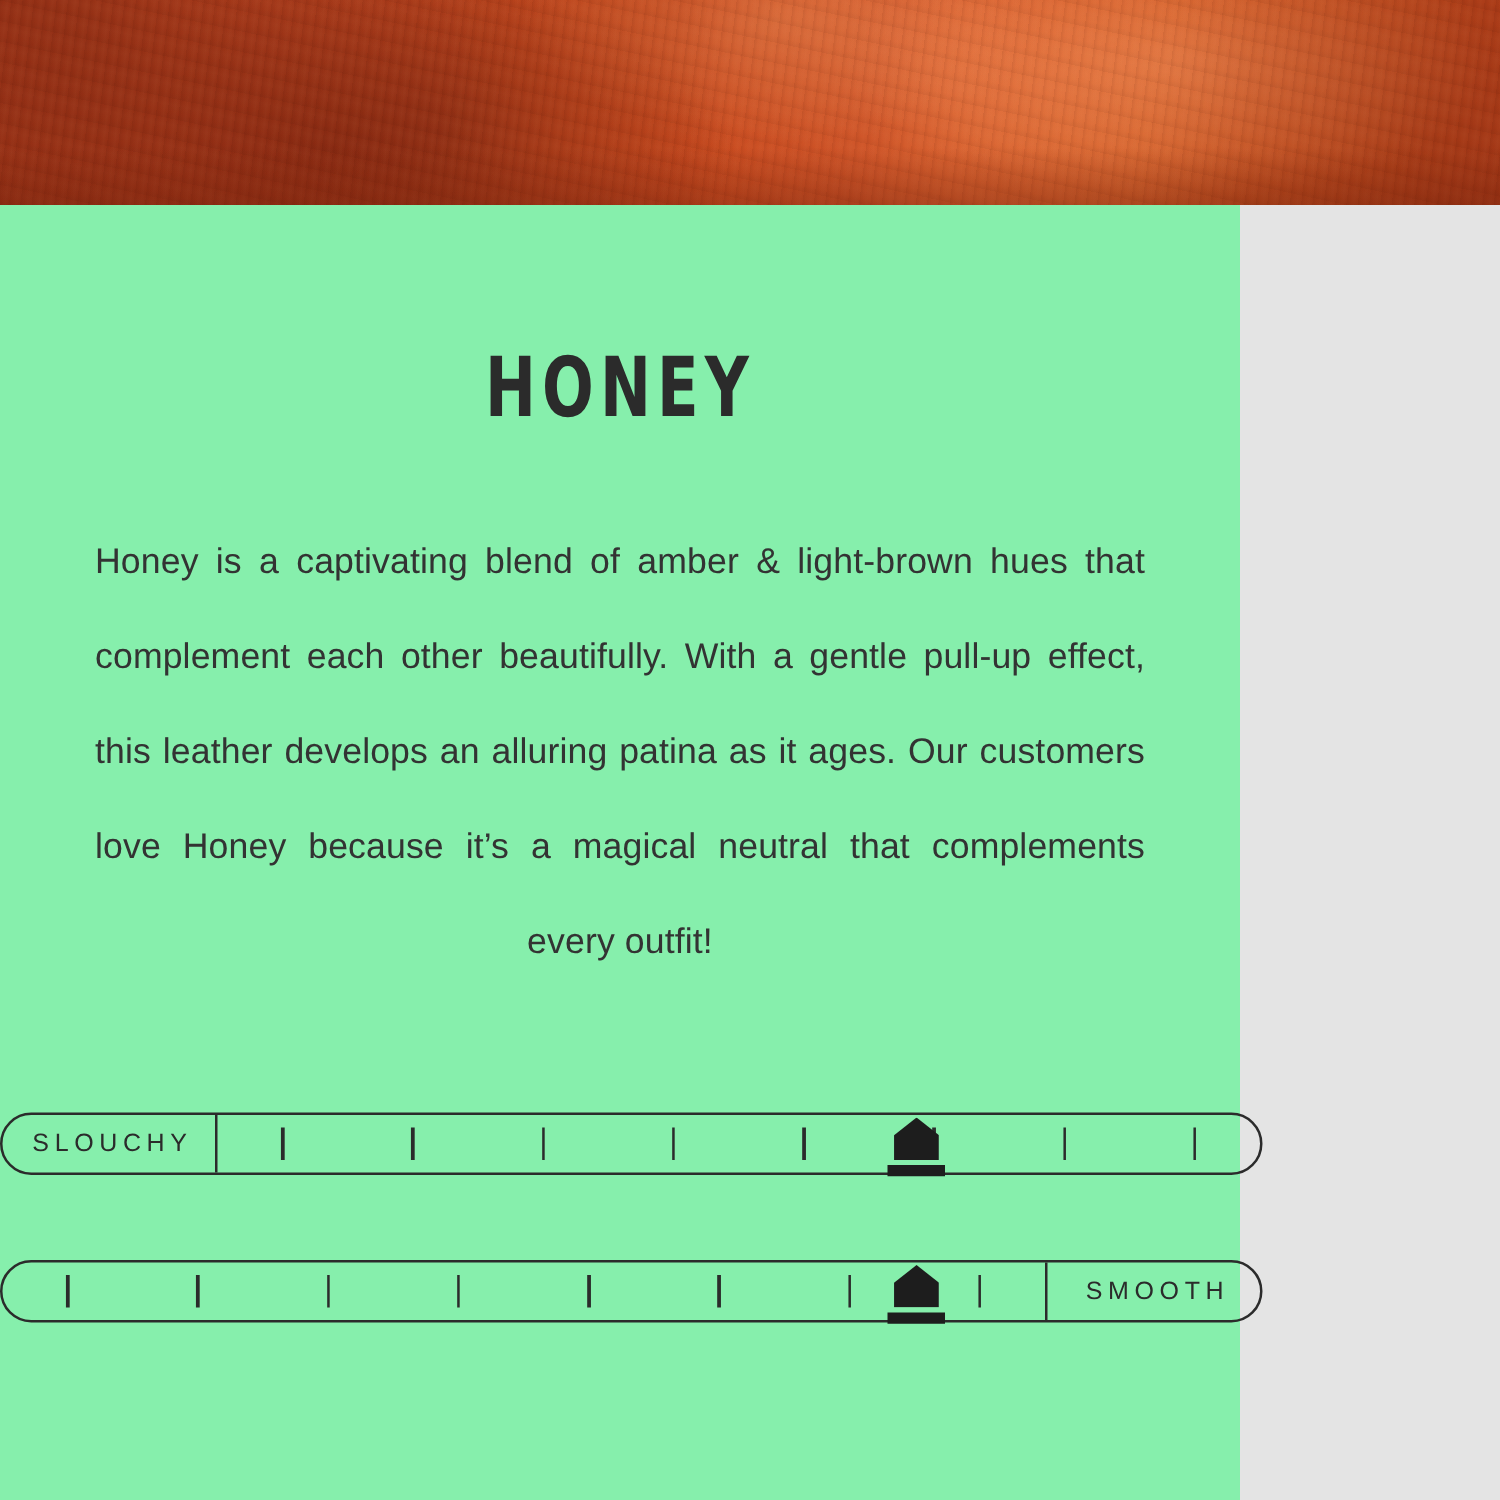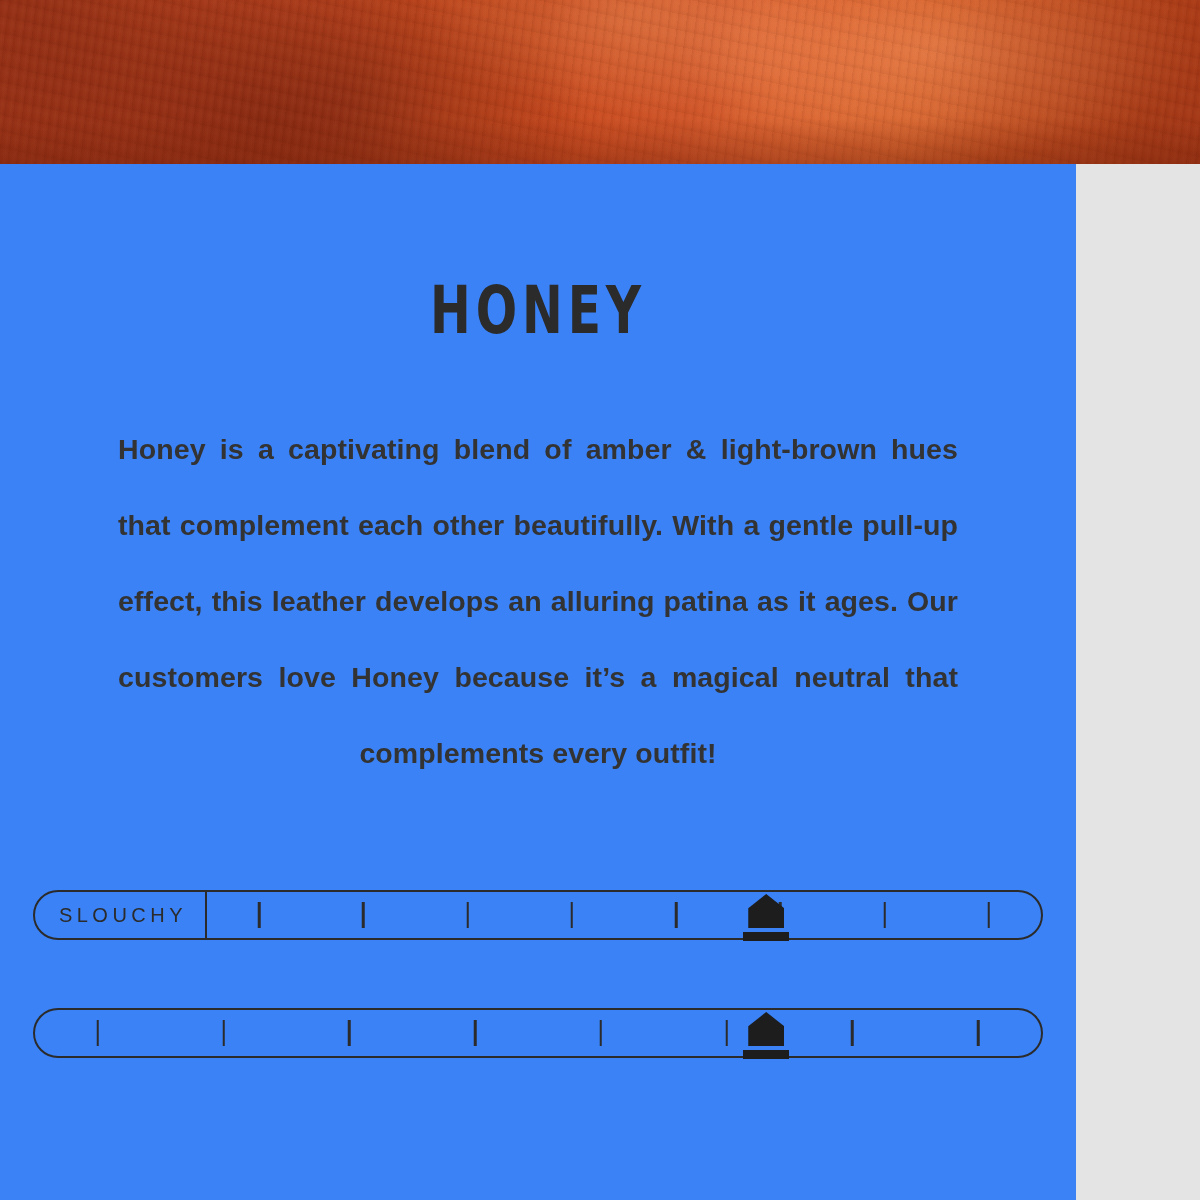--- a/index.html
+++ b/index.html
@@ -9,23 +9,23 @@
   body {
     width: 1200px;
     height: 1200px;
     background: #e4e4e4;
     font-family: "Liberation Sans", sans-serif;
     overflow: hidden;
   }
 
   .page {
     position: relative;
-    width: 1076px;
+    width: 992px;
     height: 1200px;
-    background: #3b82f6;
+    background: #86efac;
   }
 
   
   .swatch {
     position: relative;
     width: 1200px;
     height: 164px;
     overflow: hidden;
     background: #c0431f;
   }
@@ -83,21 +83,21 @@
   }
 
   .desc {
     width: 840px;
     margin: 62px auto 0 auto;
     text-align: justify;
     text-align-last: center;
     color: #333333;
     font-size: 28.5px;
     line-height: 76px;
-    font-weight: 700;
+    font-weight: 400;
     letter-spacing: 0.1px;
   }
 
   
   .scales {
     position: absolute;
     left: 0;
     right: 0;
     top: 890px;
   }
@@ -214,20 +214,21 @@
         <div class="ticks">
           <span class="tick" style="left:6.25%"></span>
           <span class="tick" style="left:18.75%"></span>
           <span class="tick" style="left:31.25%"></span>
           <span class="tick" style="left:43.75%"></span>
           <span class="tick" style="left:56.25%"></span>
           <span class="tick" style="left:68.75%"></span>
           <span class="tick" style="left:81.25%"></span>
           <span class="tick" style="left:93.75%"></span>
         </div>
+        <div class="cap cap-right">SMOOTH</div>
       </div>
       <div class="marker" style="left:72.6%">
         <div class="pent"></div>
         <div class="bar"></div>
       </div>
     </div>
 
   </div>
 </div>
 

